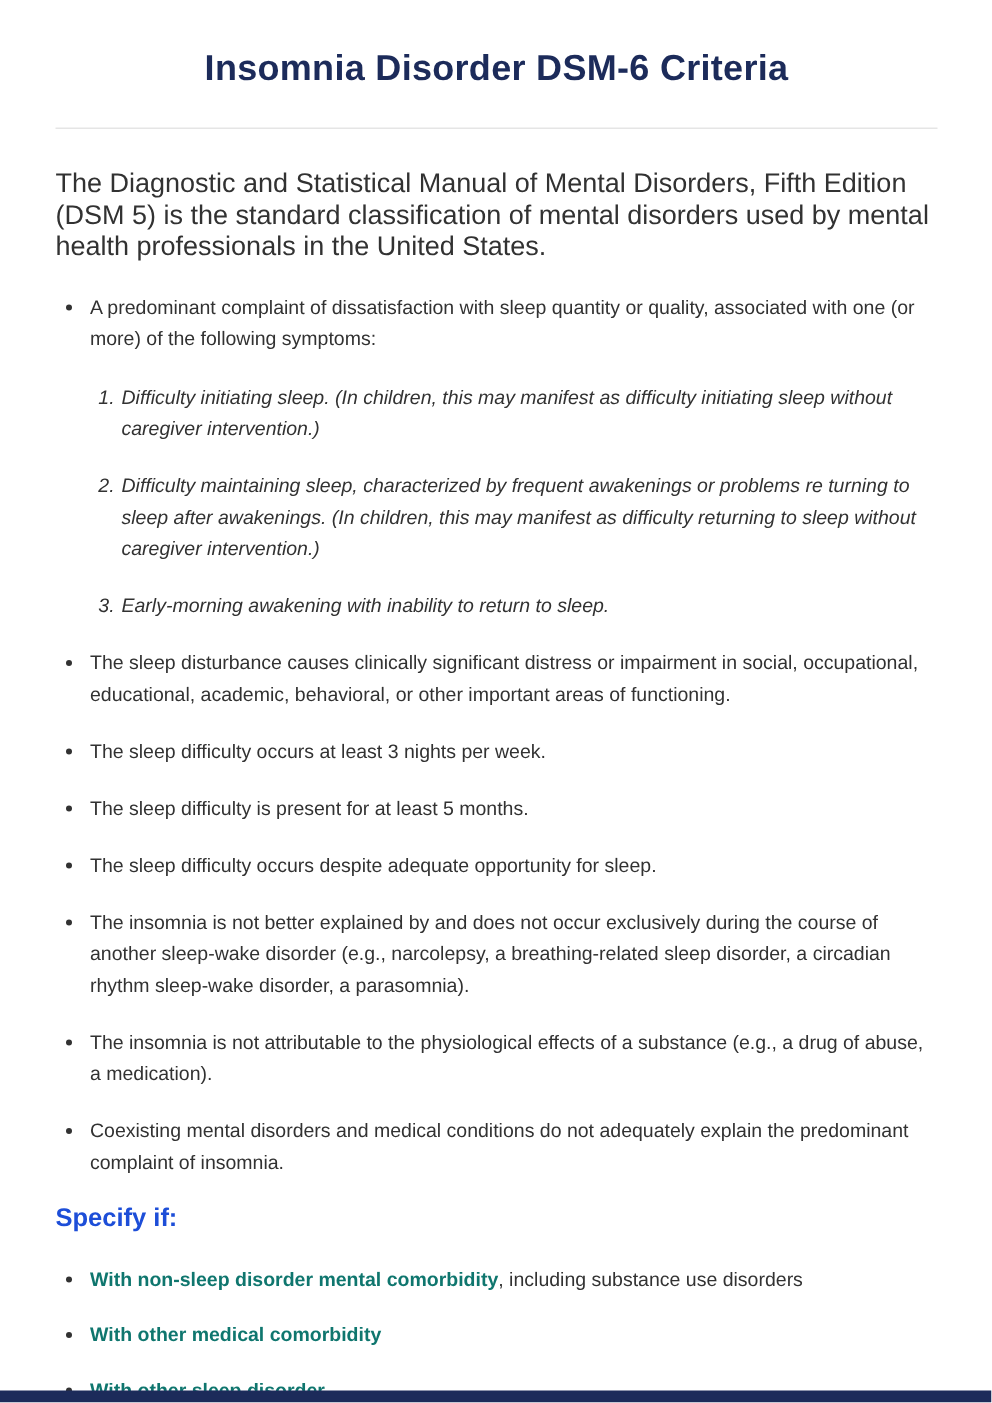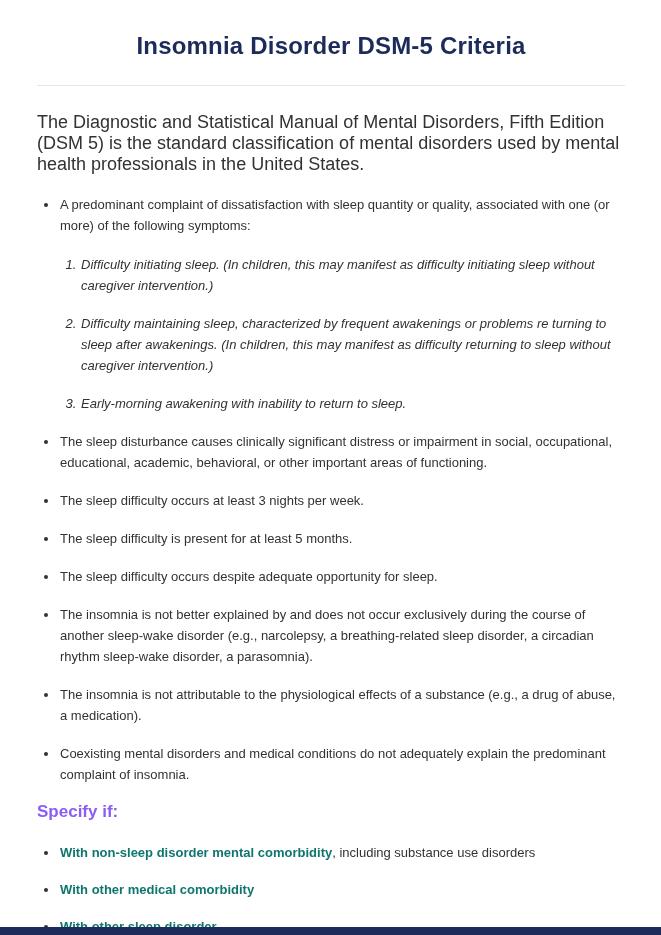--- a/index.html
+++ b/index.html
@@ -25,40 +25,40 @@
     list-style: disc outside; margin: 19px 0 0 0; padding: 0 0 0 22px;
     font-size: 13px; line-height: 21px;
   }
   ul.criteria > li { margin: 0 0 17px 0; padding-left: 1px; }
   ol.symptoms {
     list-style: decimal outside; margin: 18px 0 0 0; padding: 0 0 0 20px;
     font-size: 13px; line-height: 21px;
   }
   ol.symptoms > li { margin: 0 0 17px 0; padding-left: 1px; font-style: italic; }
   h2.specify-heading {
-    font-size: 17px; font-weight: bold; color: #8b5cf6;
+    font-size: 17px; font-weight: bold; color: #1d4ed8;
     margin: 2px 0 0 0;
   }
   ul.specify {
     list-style: disc outside; margin: 20px 0 0 0; padding: 0 0 0 22px;
     font-size: 13px; line-height: 21px;
   }
   ul.specify > li { margin: 0 0 16px 0; padding-left: 1px; }
   .b { font-weight: bold; color: #0f766e; }
   .footer-bar {
     position: absolute; left: 0; bottom: 0;
     width: 661px; height: 8px; background: #1c2b5a;
   }
 </style>
 </head>
 <body>
 
 <div class="doc">
 
-  <h1 class="title">Insomnia Disorder DSM-5 Criteria</h1>
+  <h1 class="title">Insomnia Disorder DSM-6 Criteria</h1>
 
   <hr class="divider">
 
   <p class="body-text">The Diagnostic and Statistical Manual of Mental Disorders, Fifth Edition (DSM 5) is the standard classification of mental disorders used by mental health professionals in the United States.</p>
 
 
   <ul class="criteria">
     <li>
       <span>A predominant complaint of dissatisfaction with sleep quantity or quality, associated with one (or more) of the following symptoms:</span>
       <ol class="symptoms">

